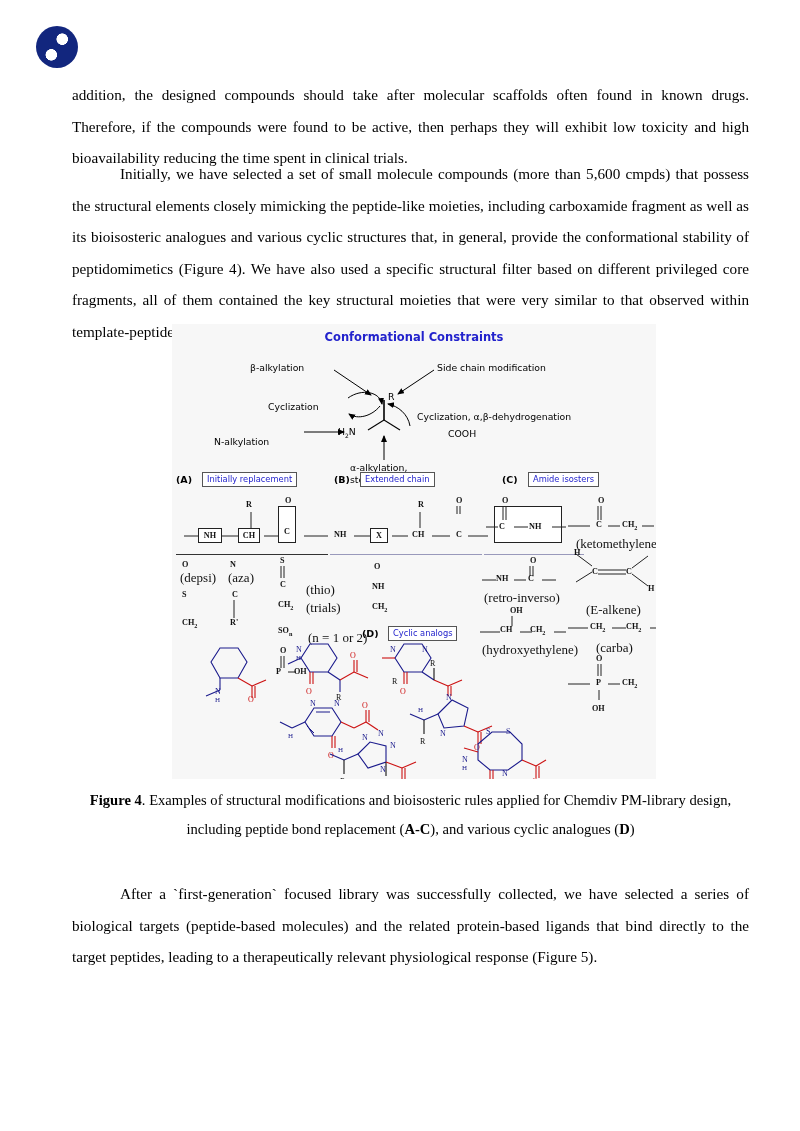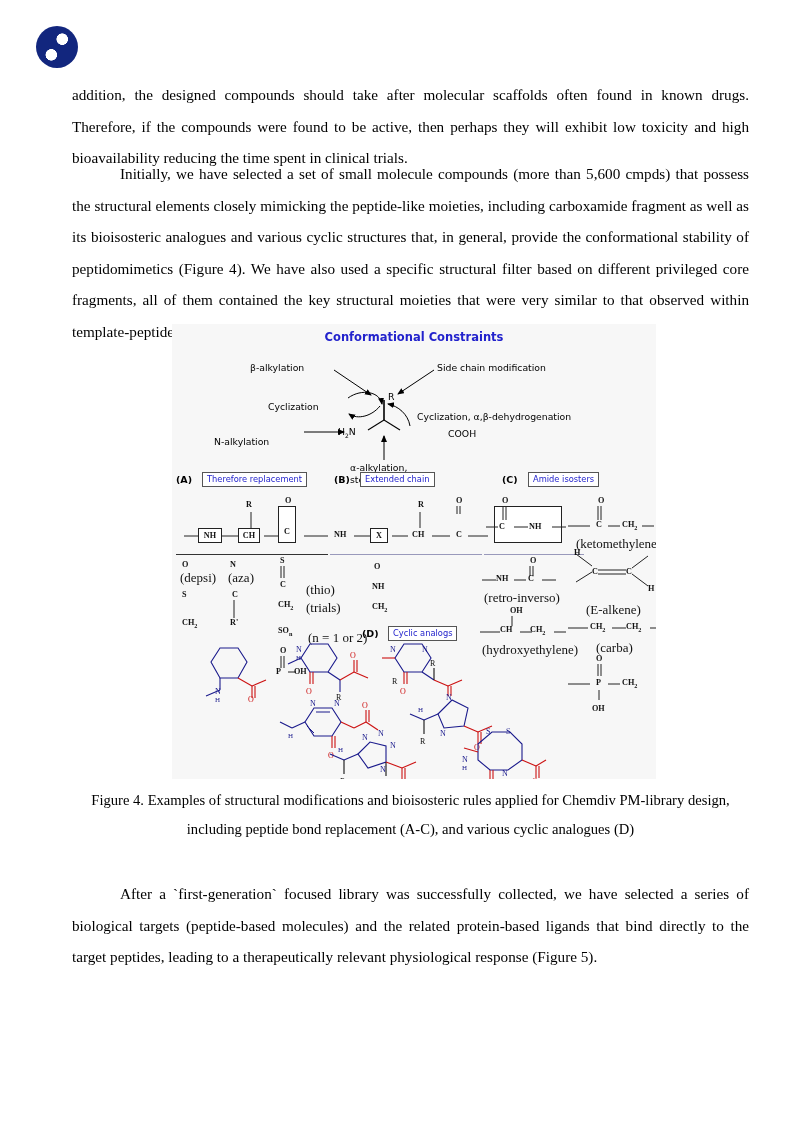--- a/index.html
+++ b/index.html
@@ -190,21 +190,21 @@
   
   .caption {
     position: absolute;
     left: 72px;
     top: 786px;
     width: 677px;
     text-align: center;
     font-size: 14.6px;
     line-height: 29px;
   }
-  .caption b { font-weight: normal; text-align: right; }
+  .caption b { font-weight: bold; text-align: right; }
 </style>
 </head>
 <body>
 
 <div class="page">
 
   <div class="logo-wrap">
     <div class="logo-mark"></div>
   </div>
 
@@ -253,21 +253,21 @@
       <span class="lbl" style="left:42px; top:88px;">N-alkylation</span>
       <span class="lbl" style="left:178px; top:114px;">α-alkylation,</span>
       <span class="lbl" style="left:178px; top:126px;">stereochemistry</span>
       <span class="lbl" style="left:216px; top:43px;">R</span>
       <span class="lbl" style="left:166px; top:78px;">H<sub style="font-size:6px;">2</sub><span>N</span></span>
       <span class="lbl" style="left:228px; top:80px;margin-left:48px;">COOH</span>
     </div>
 
     <div>
       <span class="panel-letter" style="left:4px; top:150px;">(A)</span>
-      <span class="panel-tag" style="left:30px; top:148px;">Therefore replacement</span>
+      <span class="panel-tag" style="left:30px; top:148px;">Initially replacement</span>
 
       <svg width="160" height="70" style="left:4px; top:170px;">
         <line x1="8" y1="42" x2="22" y2="42" stroke="#222" stroke-width="1"></line>
         <line x1="44" y1="42" x2="62" y2="42" stroke="#222" stroke-width="1"></line>
         <line x1="88" y1="42" x2="106" y2="42" stroke="#222" stroke-width="1"></line>
         <line x1="128" y1="42" x2="152" y2="42" stroke="#222" stroke-width="1"></line>
         <line x1="75" y1="34" x2="75" y2="18" stroke="#222" stroke-width="1"></line>
         <line x1="114" y1="20" x2="114" y2="12" stroke="#222" stroke-width="1"></line>
         <line x1="117" y1="20" x2="117" y2="12" stroke="#222" stroke-width="1"></line>
       </svg>

